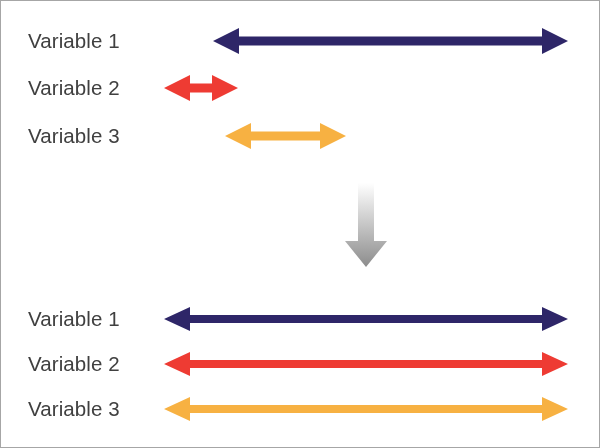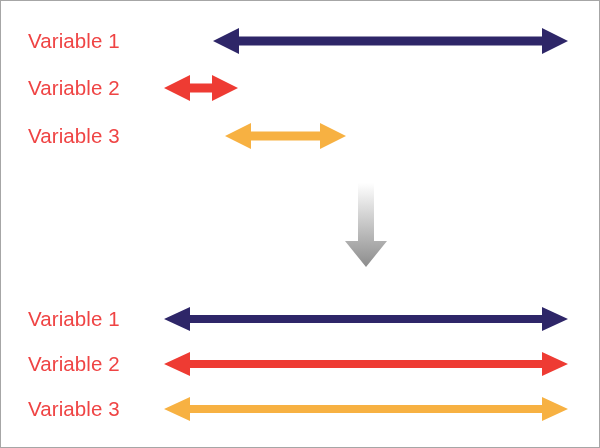--- a/index.html
+++ b/index.html
@@ -32,21 +32,21 @@
     width: 600px;
     height: 40px;
   }
   .row-label {
     position: absolute;
     left: 27px;
     top: 0;
     height: 40px;
     line-height: 40px;
     font-size: 20.5px;
-    color: #ef4444;
+    color: #404040;
     letter-spacing: 0.1px;
     white-space: nowrap;
     font-weight: 400;
   }
   .arrow-slot {
     position: absolute;
     top: 0;
     height: 40px;
   }
   .arrow-slot svg {

